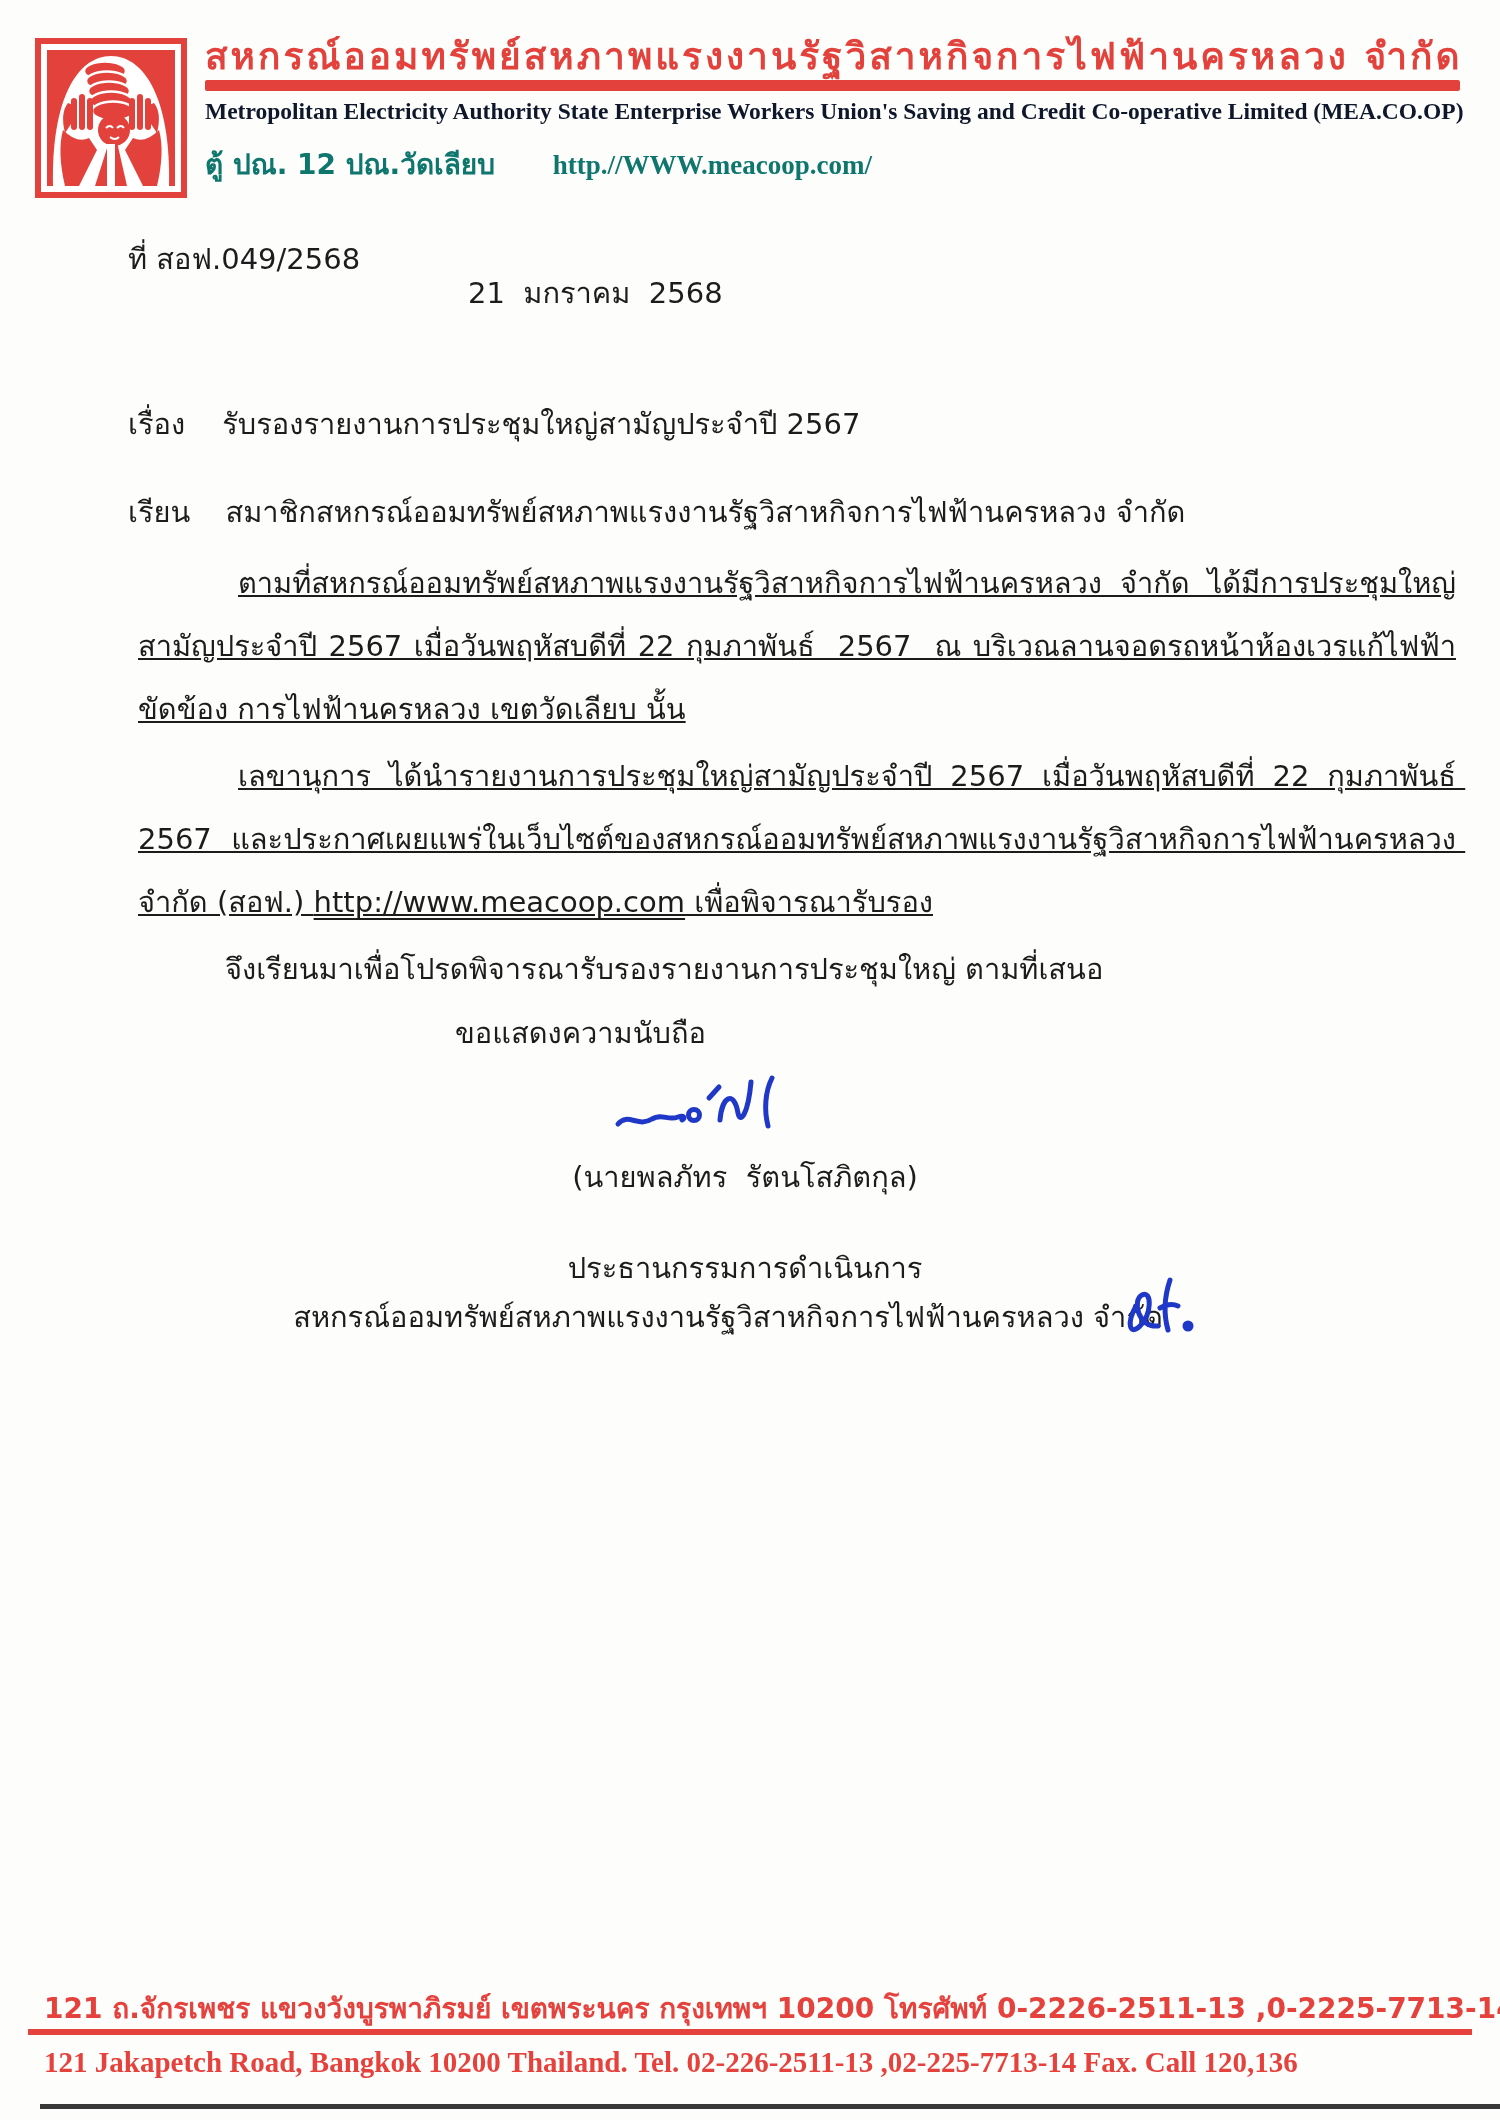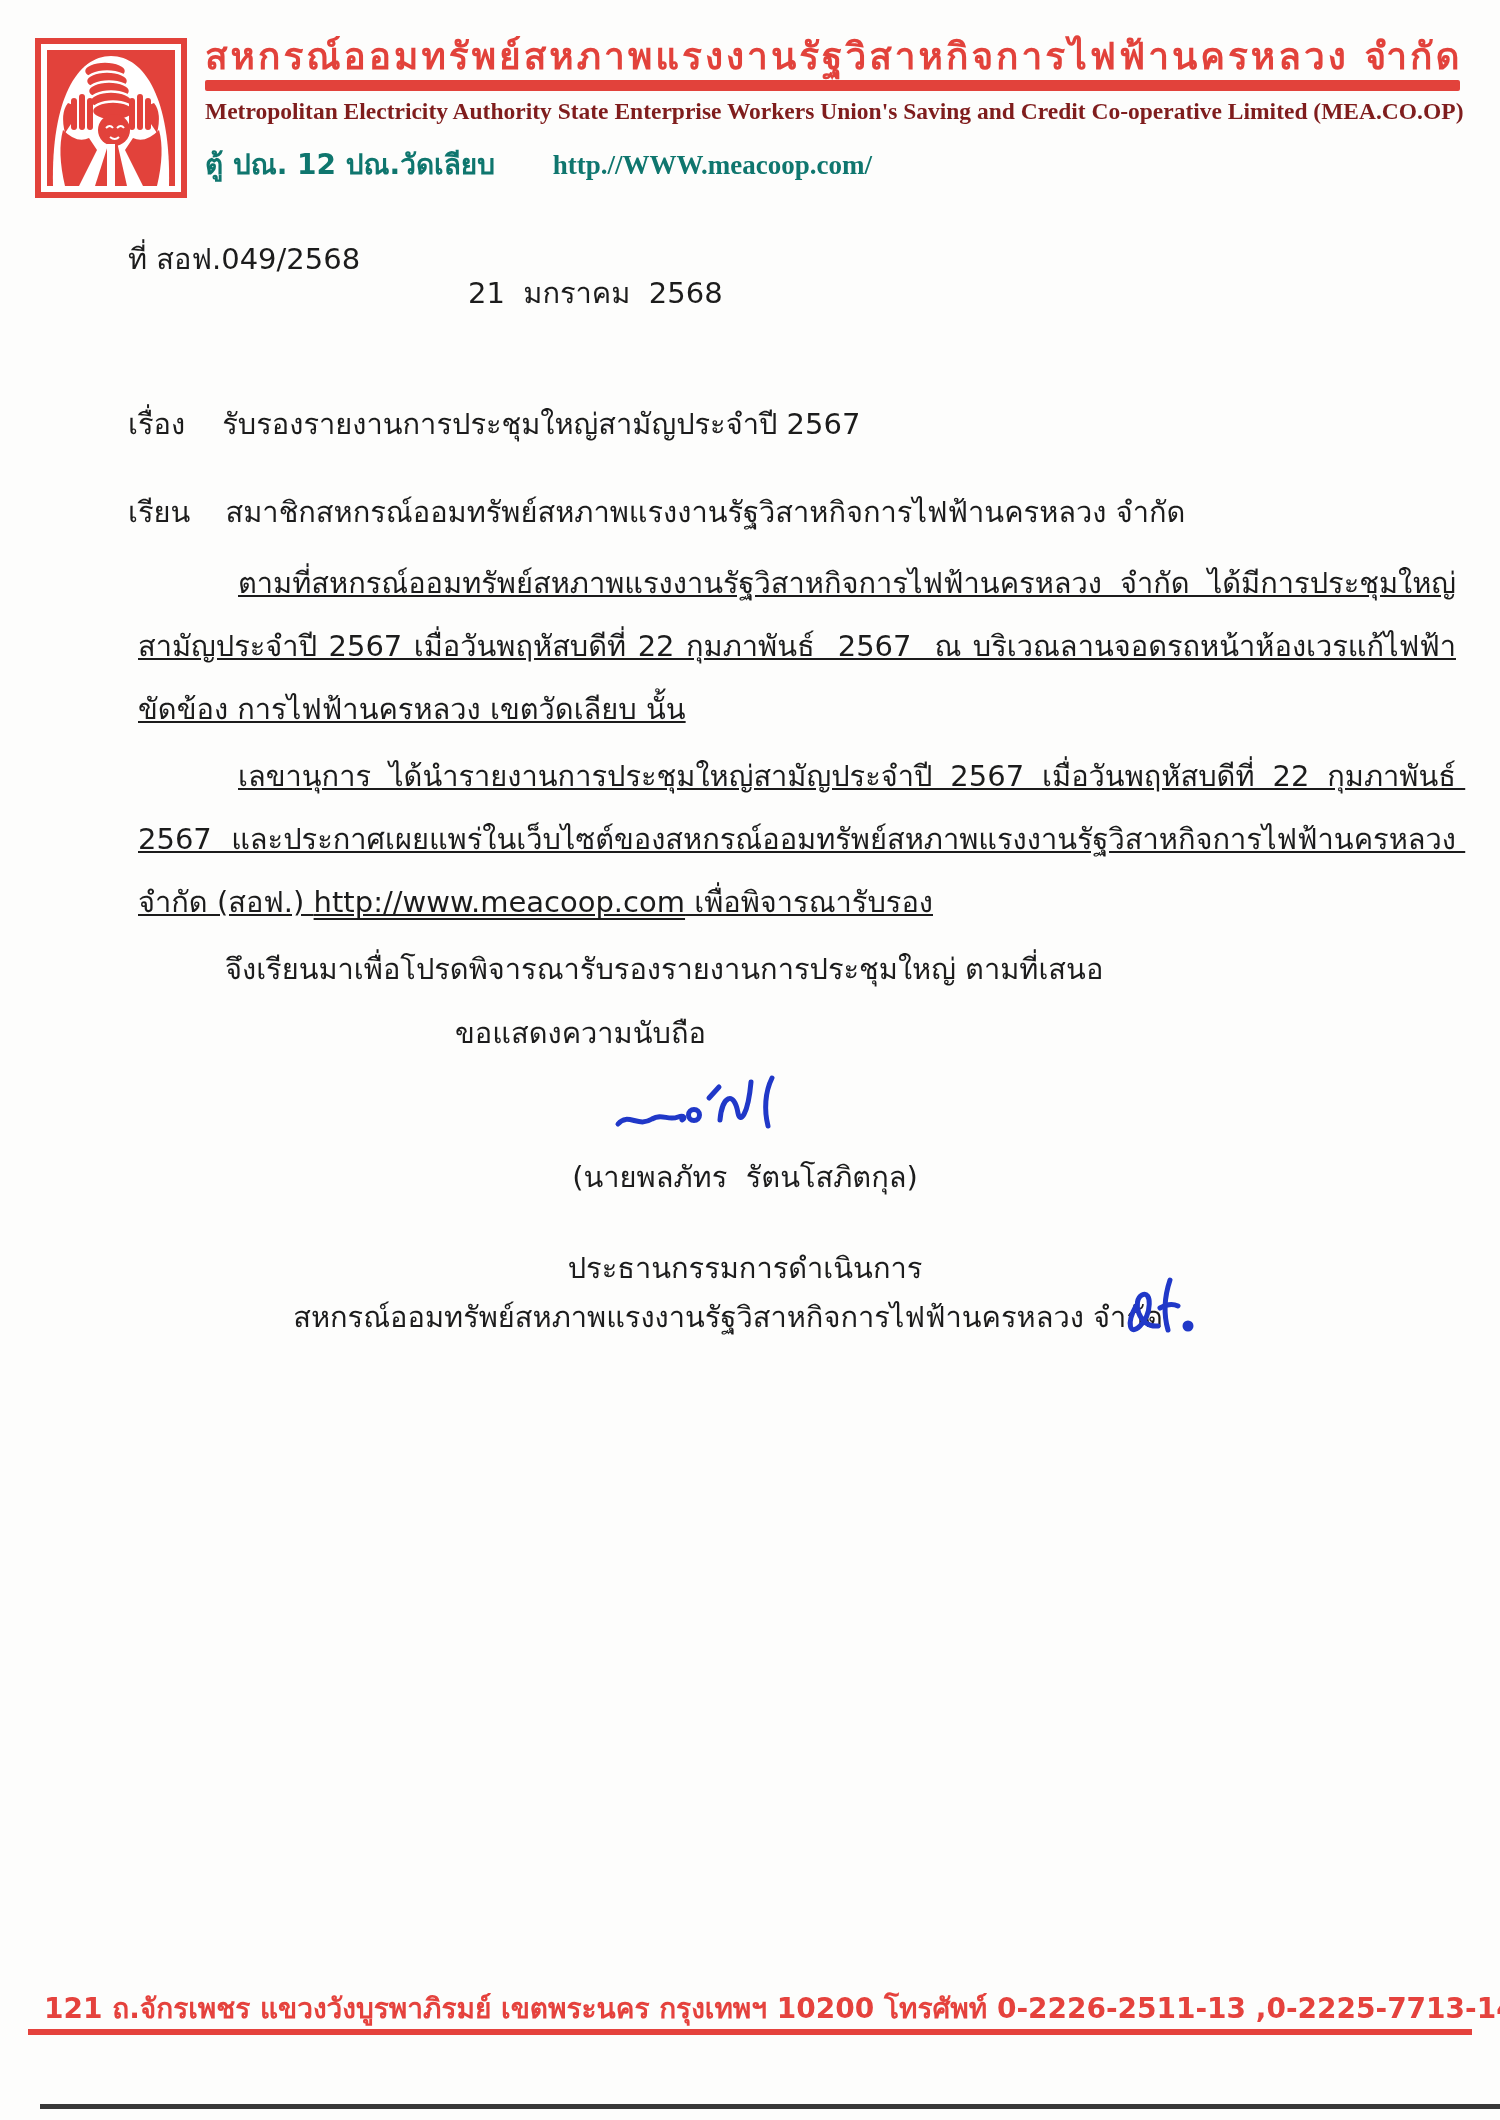--- a/index.html
+++ b/index.html
@@ -22,21 +22,21 @@
     font-size:37px;font-weight:bold;color:#e2423b;
     letter-spacing:3px;
   }
   .head-rule{
     left:205px;top:80px;width:1255px;height:11px;
     background:#e2423b;border-radius:2px;
   }
   .org-eng{
     left:205px;top:98px;
     font-family:"Liberation Serif",serif;
-    font-size:23.5px;font-weight:bold;color:#7f1d1d;
+    font-size:23.5px;font-weight:bold;color:#0f172a;
   }
   .po-line{
     left:205px;top:142px;
     font-size:28px;font-weight:bold;color:#0f766e;
   }
   .po-line .site{margin-left:48px;font-family:"Liberation Serif",serif;font-size:27px;}
 
   
   .body-text{font-size:29px;line-height:63px;}
   .ref-no{left:128px;top:228px;}
@@ -166,15 +166,16 @@
         <path d="M14 44 C4 62 8 74 18 64 C30 52 30 28 20 33 C10 38 16 66 36 64"></path>
         <path d="M48 18 C42 36 42 54 46 68"></path>
         <path d="M38 46 q10 -6 18 -2"></path>
         <circle cx="66" cy="64" r="3" fill="#2038c8"></circle>
       </g>
     </svg>
   </div>
 
   <div class="abs foot-thai">121  ถ.จักรเพชร  แขวงวังบูรพาภิรมย์  เขตพระนคร  กรุงเทพฯ  10200 โทรศัพท์ 0-2226-2511-13 ,0-2225-7713-14 โทรสาร ต่อ 120,136</div>
   <div class="abs foot-rule"></div>
+  <div class="abs foot-eng">121  Jakapetch Road, Bangkok 10200 Thailand. Tel. 02-226-2511-13 ,02-225-7713-14 Fax. Call 120,136</div>
   <div class="abs scan-edge"></div>
 
 </div>
 
 </body></html>

